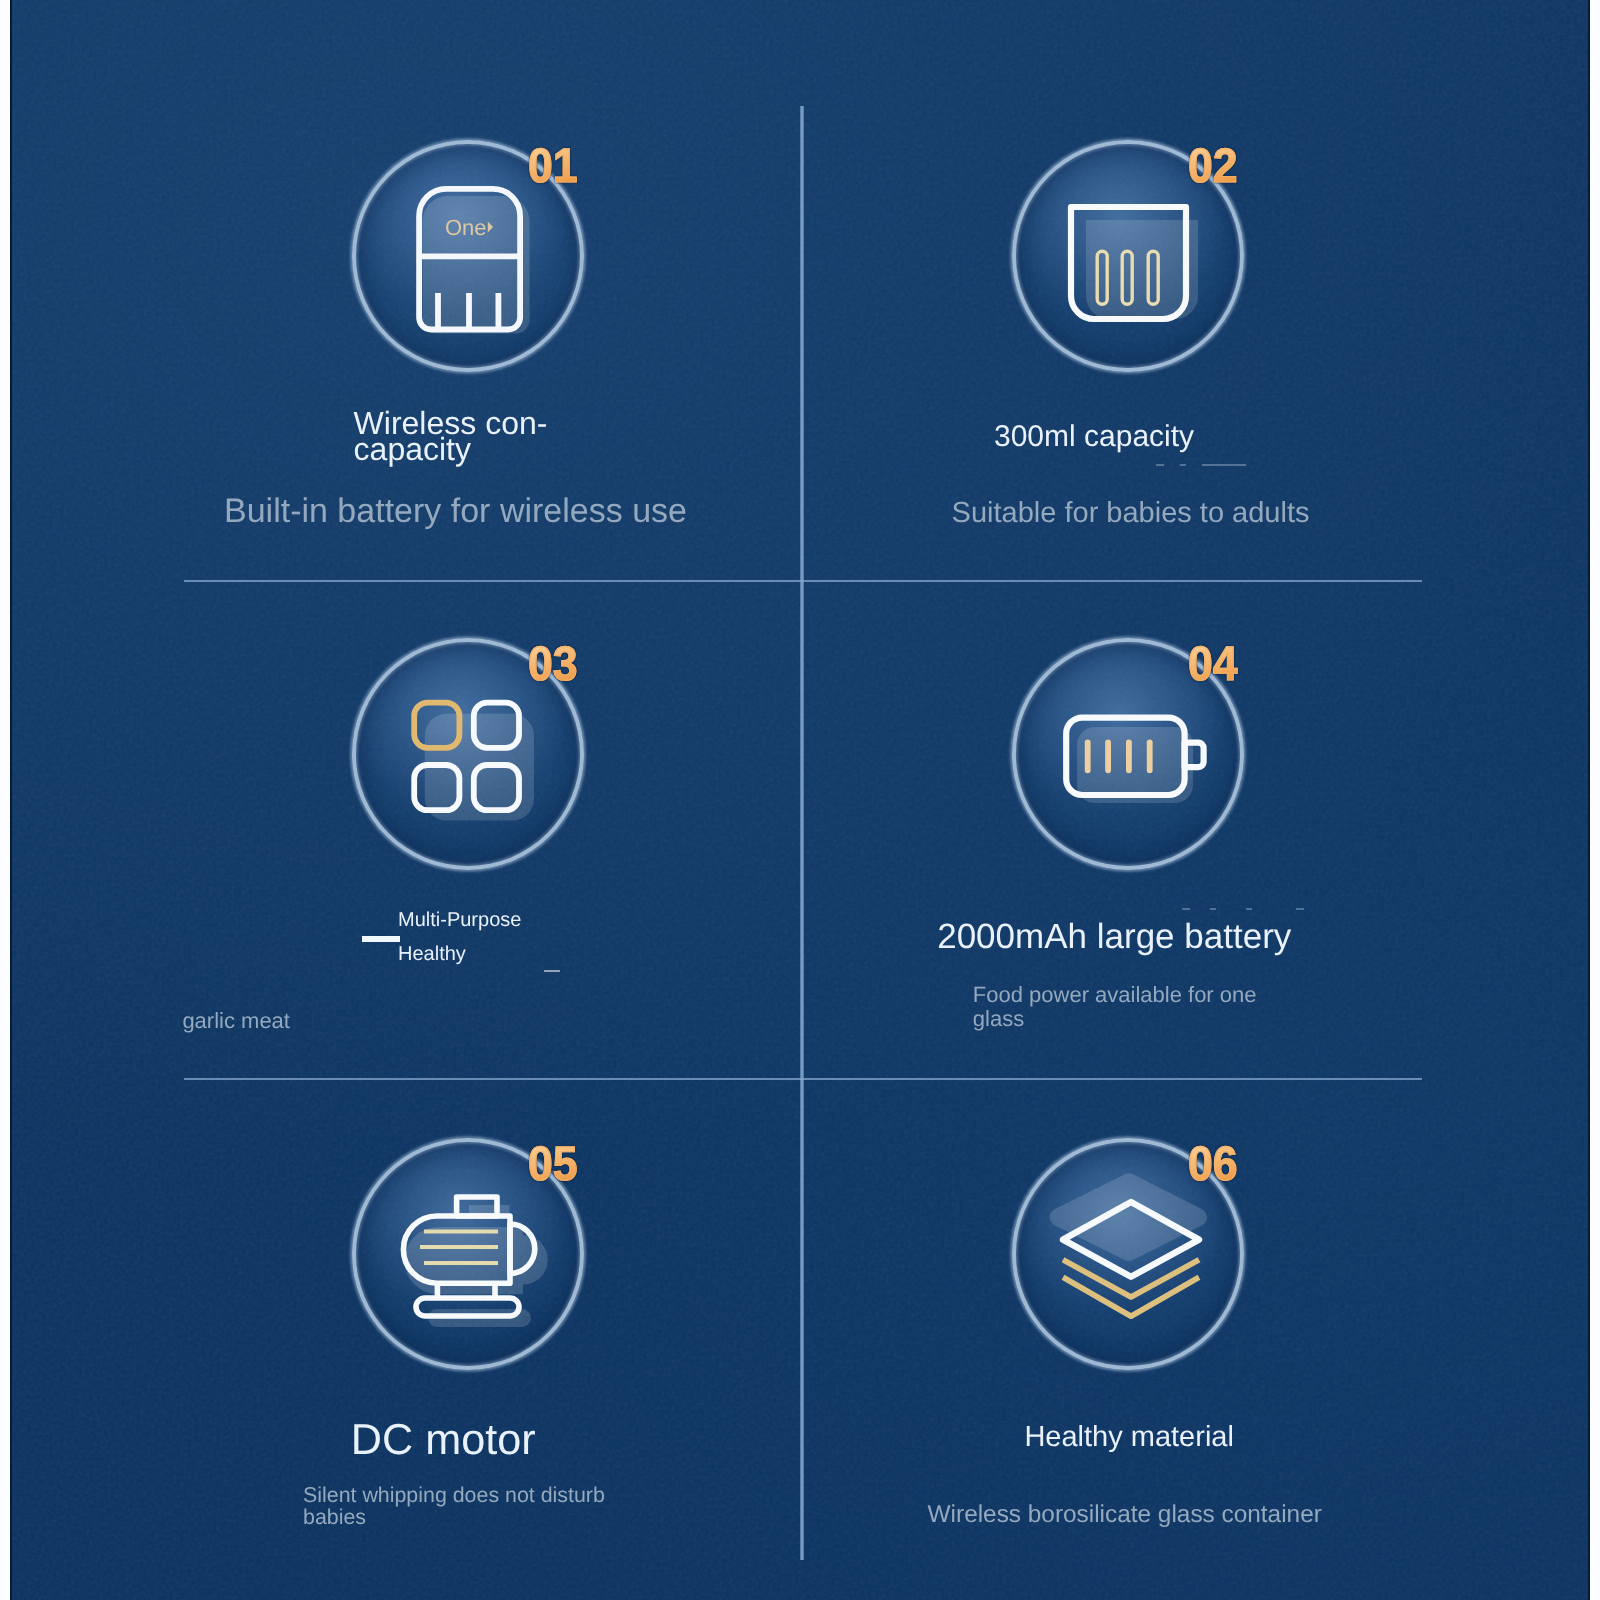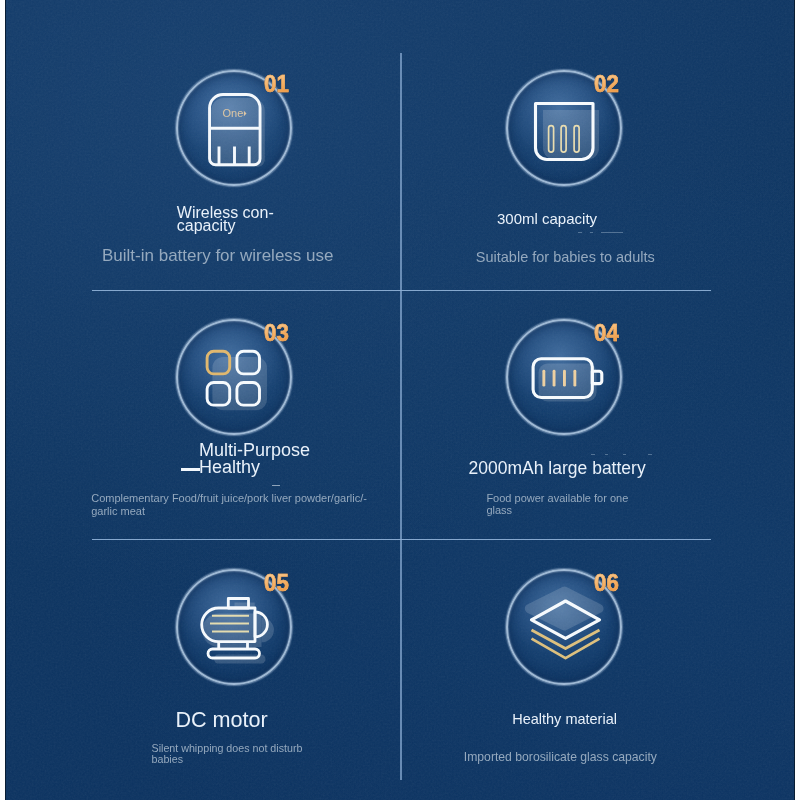--- a/index.html
+++ b/index.html
@@ -73,21 +73,21 @@
           <path d="M48.05 25.45 h23.5 a13.5 13.5 0 0 1 13.5 13.5 v50.8 a6 6 0 0 1 -6 6 h-38.5 a6 6 0 0 1 -6 -6 v-50.8 a13.5 13.5 0 0 1 13.5 -13.5 z"></path>
           <path d="M34.55 59.2 h50.5"></path>
           <path d="M44 77.5 v18.2 M59.5 77.5 v18.2 M74.2 77.5 v18.2"></path>
         </g>
         <text x="47.5" y="48.4" font-family="Liberation Sans, sans-serif" font-size="11" fill="#ddc6a4">One</text>
         <path d="M68.9 41.8 l2.6 2.7 l-2.6 2.7 z" fill="#ddc6a4"></path>
       </svg>
     </div>
     <div class="num" style="left:258.7px;top:72.1px">01</div>
     <div class="title" style="left:171.8px;top:207.3px;font-size:16px;line-height:12.75px"><span>Wireless con-</span><br><span>capacity</span></div>
-    <div class="desc" style="left:97px;top:246.8px;font-size:17px;line-height:17px">Built-in battery for wireless use</div>
+    <div class="desc" style="left:107px;top:246.8px;font-size:17px;line-height:17px">Built-in battery for wireless use</div>
   </div>
 
   <div class="cell" style="left:395px;top:0">
     <div class="circwrap" style="left:105px;top:69px">
       <div class="circ"></div>
       <svg class="icon" viewBox="0 0 118 118">
         <g opacity="0.145" fill="#ffffff">
           <path d="M38 41 h56 v38 a11.5 11.5 0 0 1 -11.5 11.5 h-33 a11.5 11.5 0 0 1 -11.5 -11.5 z"></path>
         </g>
         <g fill="none" stroke="#f6fafd" stroke-width="3.1" stroke-linejoin="round">
@@ -119,22 +119,22 @@
           <rect x="32.1" y="33.3" width="22.6" height="22.6" rx="6.6" stroke="#e0b86f"></rect>
           <rect x="61.9" y="33.3" width="22.6" height="22.6" rx="6.6" stroke="#f6fafd"></rect>
           <rect x="32.1" y="64.5" width="22.6" height="22.6" rx="6.6" stroke="#f6fafd"></rect>
           <rect x="61.9" y="64.5" width="22.6" height="22.6" rx="6.6" stroke="#f6fafd"></rect>
         </g>
       </svg>
     </div>
     <div class="num" style="left:258.7px;top:72.1px">03</div>
     <div class="mark" style="left:176px;top:218.75px;width:19px;height:3px"></div>
     <div class="mark" style="left:267.1px;top:235.8px;width:8px;height:1.6px;opacity:.55"></div>
-    <div class="title" style="left:194px;top:193px;font-size:18px;line-height:17.15px"><span>Multi-Purpose</span><br><span>Healthy</span></div>
-    <div class="desc" style="left:86.2px;top:243.3px;font-size:11px;line-height:13.1px"><span>Complementary Food/fruit juice/pork liver powder/garlic/-</span><br><span>garlic meat</span></div>
+    <div class="title" style="left:194px;top:203px;font-size:10px;line-height:17.15px"><span>Multi-Purpose</span><br><span>Healthy</span></div>
+    <div class="desc" style="left:86.2px;top:243.3px;font-size:11px;line-height:13.1px"><br><span>garlic meat</span></div>
   </div>
 
   <div class="cell" style="left:395px;top:249px">
     <div class="circwrap" style="left:105px;top:69px">
       <div class="circ"></div>
       <svg class="icon" viewBox="0 0 118 118">
         <g opacity="0.145" fill="#ffffff">
           <rect x="33.5" y="45.5" width="58" height="38" rx="9"></rect>
         </g>
         <g fill="none" stroke="#f6fafd" stroke-width="3.1" stroke-linejoin="round">
@@ -194,16 +194,16 @@
         </g>
         <g fill="none" stroke-linejoin="round">
           <path d="M60.5 33 L94.5 51.8 L60.5 70.4 L26.5 51.8 Z" stroke="#f6fafd" stroke-width="3.2"></path>
           <path d="M26.5 61.9 L60.5 80.5 L94.5 61.9" stroke="#ddc07e" stroke-width="2.8"></path>
           <path d="M26.5 70.6 L60.5 90.1 L94.5 70.6" stroke="#ddc07e" stroke-width="2.8"></path>
         </g>
       </svg>
     </div>
     <div class="num" style="left:194.3px;top:72.1px">06</div>
     <div class="title" style="left:112.2px;top:212.7px;font-size:14.5px;line-height:14.5px">Healthy material</div>
-    <div class="desc" style="left:63.8px;top:251.8px;font-size:12.2px;line-height:12.2px">Imported borosilicate glass capacity</div>
+    <div class="desc" style="left:63.8px;top:251.8px;font-size:12.2px;line-height:12.2px">Wireless borosilicate glass container</div>
   </div>
 
 </div>
 
 </body></html>

